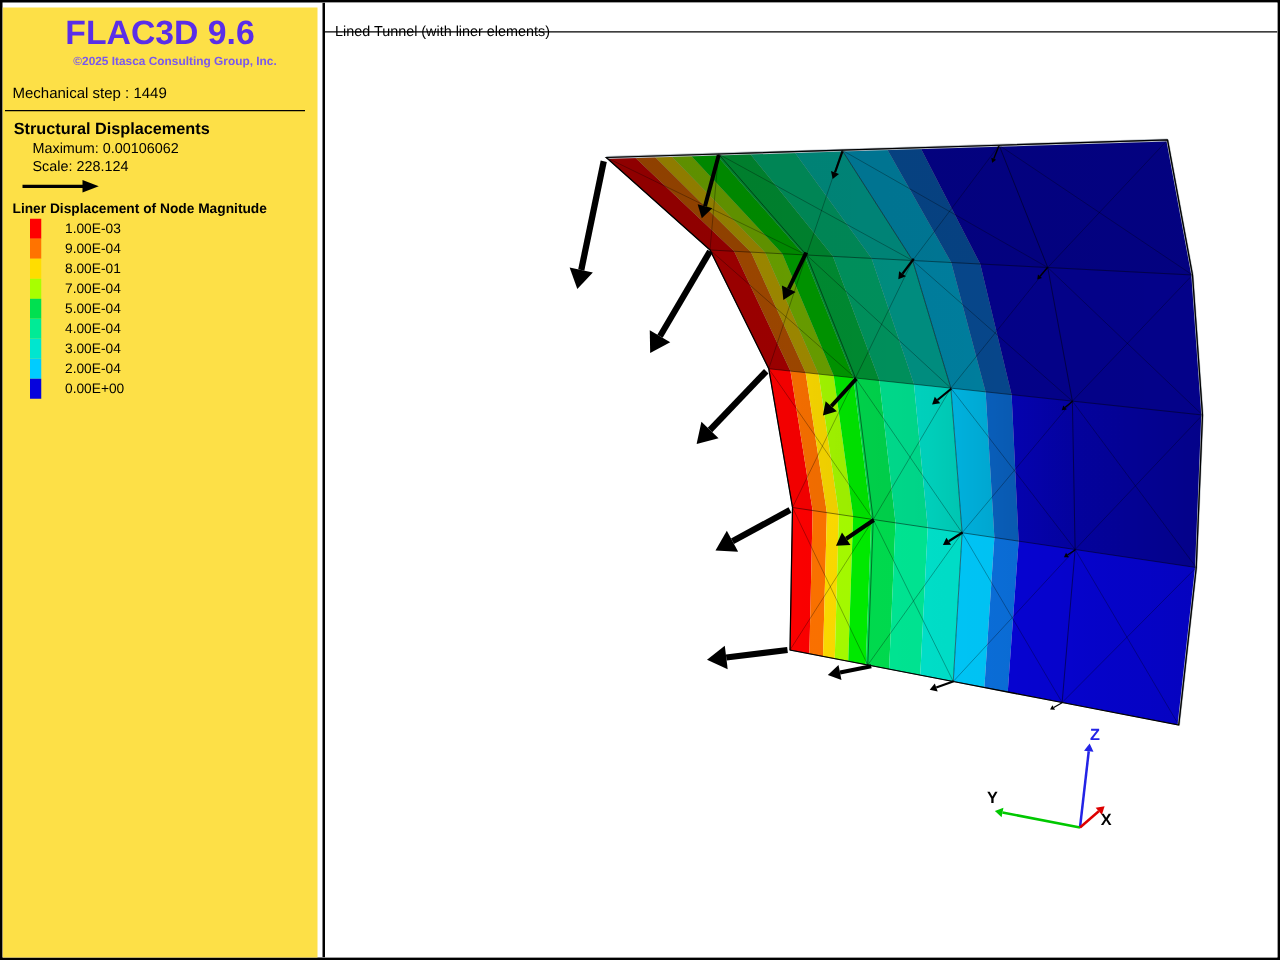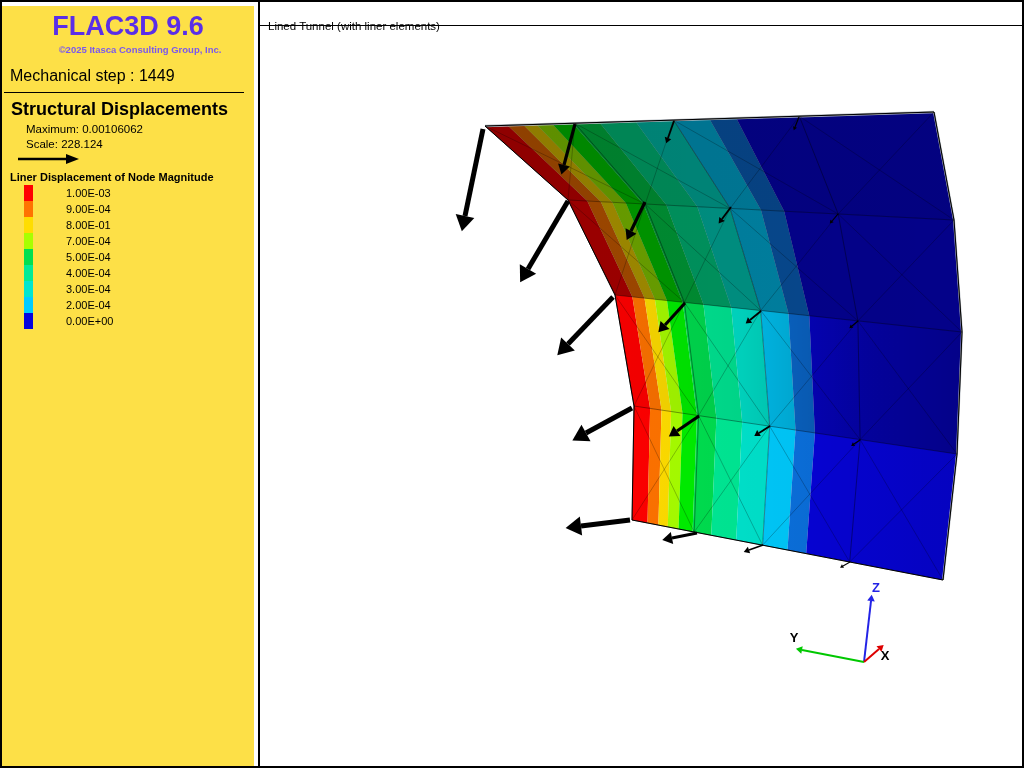--- a/index.html
+++ b/index.html
@@ -5,29 +5,29 @@
   html,body{margin:0;padding:0;}
   body{
     width:1024px;height:768px;box-sizing:border-box;
     border:2px solid #000;background:#fff;position:relative;overflow:hidden;
     font-family:"Liberation Sans", sans-serif;color:#000;
   }
   
   .sidebar{position:absolute;left:0;top:4px;width:252px;height:764px;background:#fde047;}
   .logo{margin-top:5px;text-align:center;font-size:27px;font-weight:bold;color:#5a2ee8;letter-spacing:0px;}
   .copyright{margin-top:2px;text-align:center;font-size:9.5px;font-weight:bold;color:#7a58ee;padding-left:24px;}
-  .step{margin:12px 0 0 8px;font-size:16px;}
+  .step{margin:12px 0 0 8px;font-size:12px;}
   .rule{border:none;border-top:1.6px solid #000;margin:7px 10px 0 2px;}
-  .section-title{margin:6px 0 0 9px;font-size:18px;font-weight:bold;}
+  .section-title{margin:6px 0 0 9px;font-size:13px;font-weight:bold;}
   .kv{margin:3px 0 0 24px;font-size:11.5px;}
   .scale-arrow{margin:2px 0 0 14px;display:block;}
   .legend-title{margin:6px 0 2px 8px;font-size:11px;font-weight:bold;}
   .legend-row{display:flex;align-items:center;height:16px;margin-left:22px;}
   .legend-swatch{width:9px;height:16px;flex:none;}
-  .legend-label{margin-left:33px;font-size:11px;line-height:16px;}
+  .legend-label{margin-left:19px;font-size:11px;line-height:16px;}
   
   .main{position:absolute;left:256px;top:0;right:0;bottom:0;border-left:2px solid #000;background:#fff;}
   .titlebar{height:24px;box-sizing:border-box;border-bottom:1.6px solid #000;padding:18px 0 0 8px;font-size:11.5px;}
   .scene{position:absolute;left:0;top:0;width:1024px;height:768px;pointer-events:none;}
 </style>
 </head>
 <body>
 
 <div class="sidebar">
   <div class="logo">FLAC3D 9.6</div>

